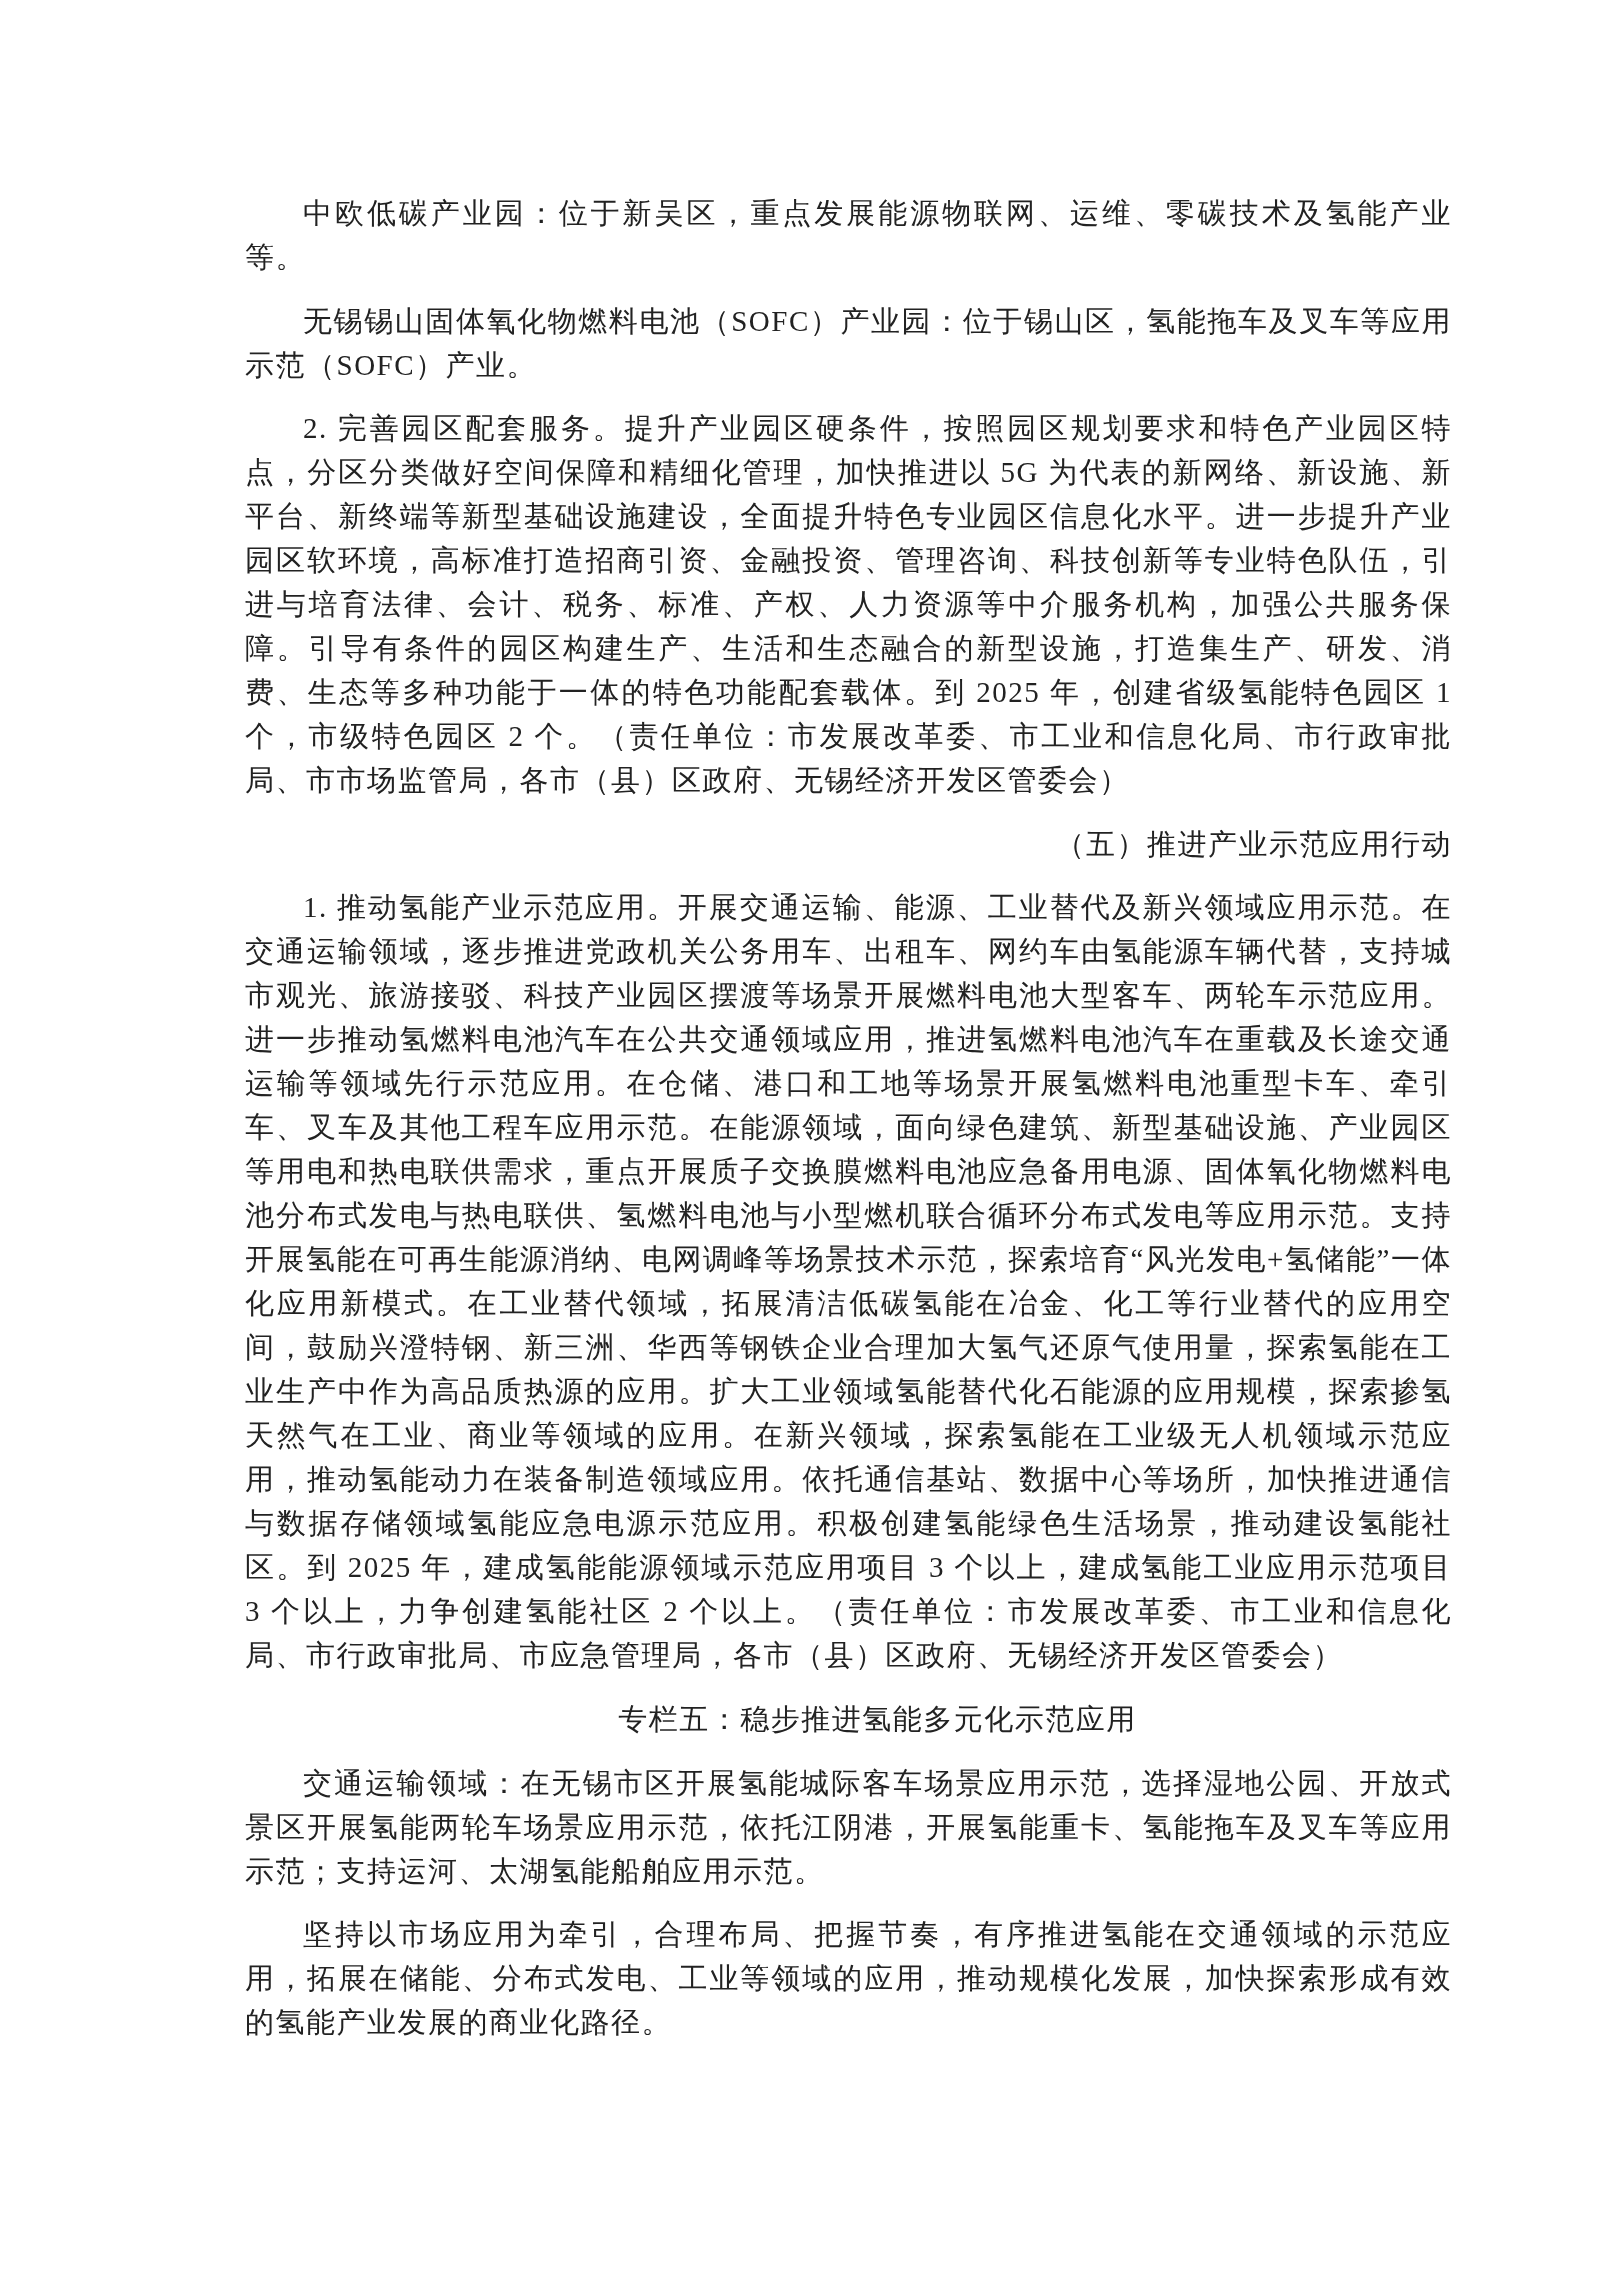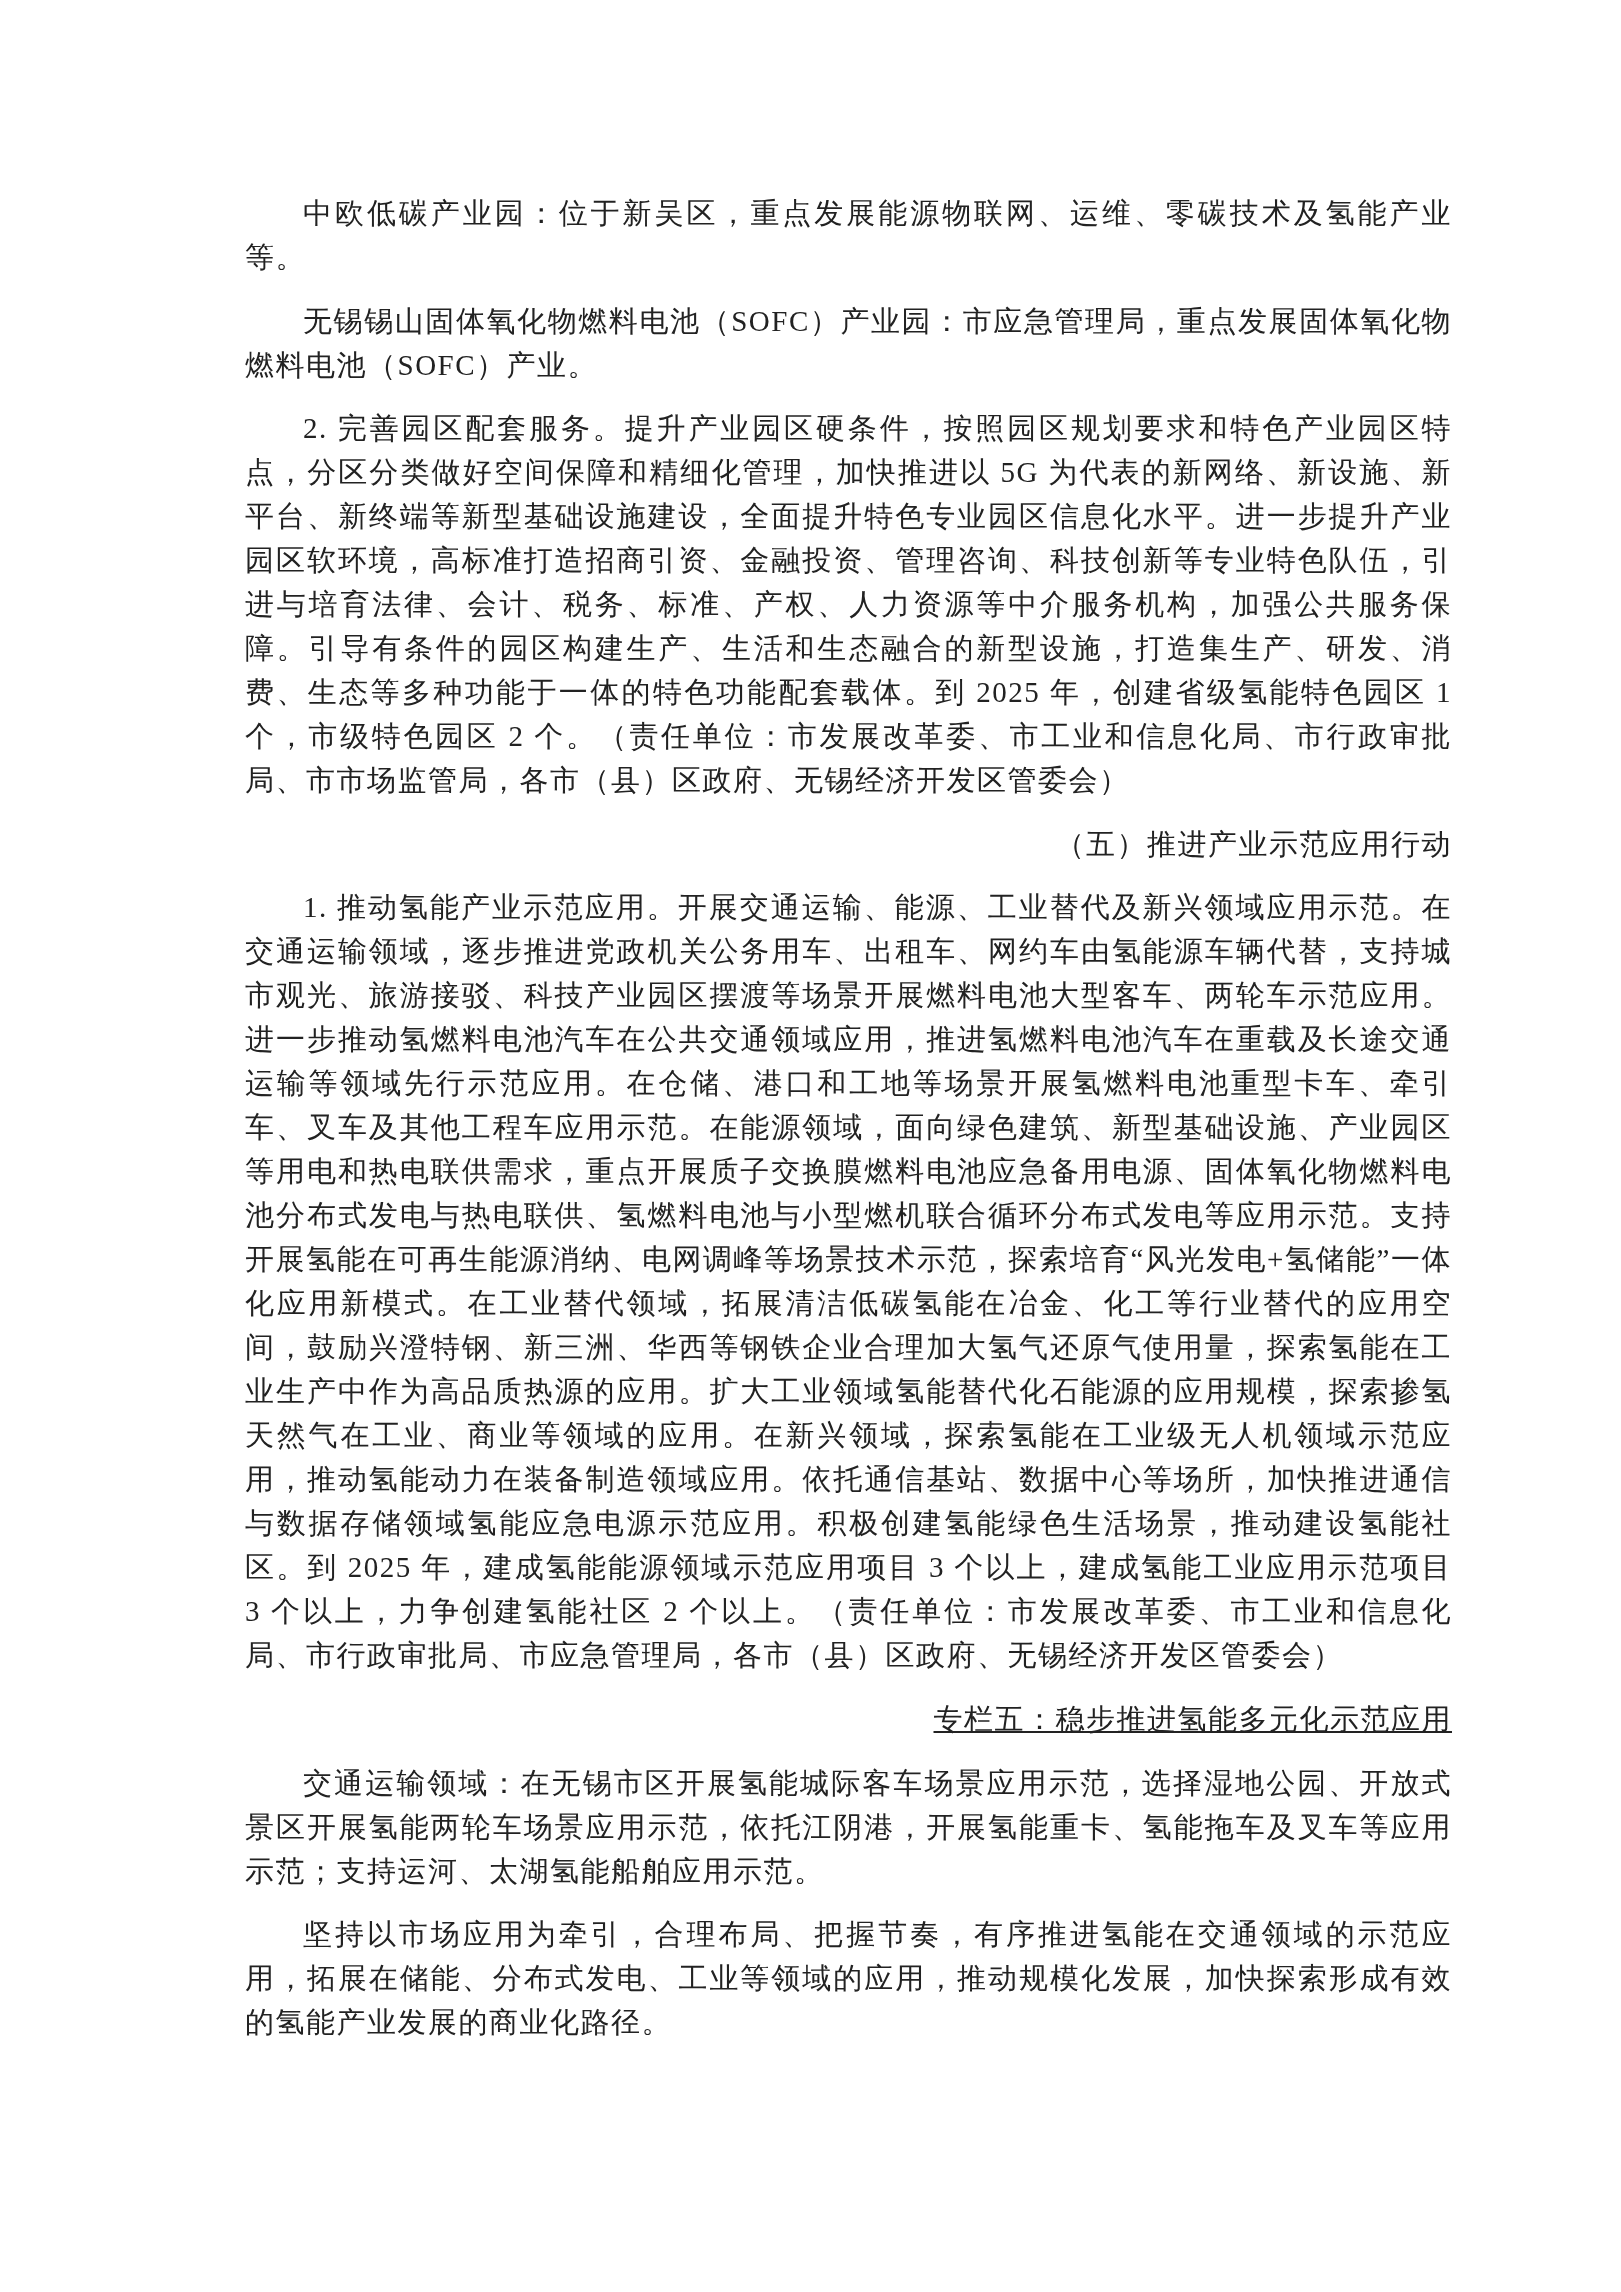--- a/index.html
+++ b/index.html
@@ -28,31 +28,30 @@
     letter-spacing: 1.5px;
     text-align: justify;
     text-indent: 2em;
     color: #222222;
     word-break: break-all;
   }
   .para--heading {
     text-align: right;
   }
   .para--callout-title {
-    text-align: right;
-    text-decoration: underline;
+    text-align: center;
   }
 </style>
 </head>
 <body>
 
 <div class="page">
   <p class="para">中欧低碳产业园：位于新吴区，重点发展能源物联网、运维、零碳技术及氢能产业等。</p>
 
-  <p class="para">无锡锡山固体氧化物燃料电池（SOFC）产业园：市应急管理局，重点发展固体氧化物燃料电池（SOFC）产业。</p>
+  <p class="para">无锡锡山固体氧化物燃料电池（SOFC）产业园：位于锡山区，氢能拖车及叉车等应用示范（SOFC）产业。</p>
 
   <p class="para">2. 完善园区配套服务。提升产业园区硬条件，按照园区规划要求和特色产业园区特点，分区分类做好空间保障和精细化管理，加快推进以 5G 为代表的新网络、新设施、新平台、新终端等新型基础设施建设，全面提升特色专业园区信息化水平。进一步提升产业园区软环境，高标准打造招商引资、金融投资、管理咨询、科技创新等专业特色队伍，引进与培育法律、会计、税务、标准、产权、人力资源等中介服务机构，加强公共服务保障。引导有条件的园区构建生产、生活和生态融合的新型设施，打造集生产、研发、消费、生态等多种功能于一体的特色功能配套载体。到 2025 年，创建省级氢能特色园区 1 个，市级特色园区 2 个。（责任单位：市发展改革委、市工业和信息化局、市行政审批局、市市场监管局，各市（县）区政府、无锡经济开发区管委会）</p>
 
   <p class="para para--heading">（五）推进产业示范应用行动</p>
 
   <p class="para">1. 推动氢能产业示范应用。开展交通运输、能源、工业替代及新兴领域应用示范。在交通运输领域，逐步推进党政机关公务用车、出租车、网约车由氢能源车辆代替，支持城市观光、旅游接驳、科技产业园区摆渡等场景开展燃料电池大型客车、两轮车示范应用。进一步推动氢燃料电池汽车在公共交通领域应用，推进氢燃料电池汽车在重载及长途交通运输等领域先行示范应用。在仓储、港口和工地等场景开展氢燃料电池重型卡车、牵引车、叉车及其他工程车应用示范。在能源领域，面向绿色建筑、新型基础设施、产业园区等用电和热电联供需求，重点开展质子交换膜燃料电池应急备用电源、固体氧化物燃料电池分布式发电与热电联供、氢燃料电池与小型燃机联合循环分布式发电等应用示范。支持开展氢能在可再生能源消纳、电网调峰等场景技术示范，探索培育“风光发电+氢储能”一体化应用新模式。在工业替代领域，拓展清洁低碳氢能在冶金、化工等行业替代的应用空间，鼓励兴澄特钢、新三洲、华西等钢铁企业合理加大氢气还原气使用量，探索氢能在工业生产中作为高品质热源的应用。扩大工业领域氢能替代化石能源的应用规模，探索掺氢天然气在工业、商业等领域的应用。在新兴领域，探索氢能在工业级无人机领域示范应用，推动氢能动力在装备制造领域应用。依托通信基站、数据中心等场所，加快推进通信与数据存储领域氢能应急电源示范应用。积极创建氢能绿色生活场景，推动建设氢能社区。到 2025 年，建成氢能能源领域示范应用项目 3 个以上，建成氢能工业应用示范项目 3 个以上，力争创建氢能社区 2 个以上。（责任单位：市发展改革委、市工业和信息化局、市行政审批局、市应急管理局，各市（县）区政府、无锡经济开发区管委会）</p>
 
   <p class="para para--callout-title">专栏五：稳步推进氢能多元化示范应用</p>
 
   <p class="para">交通运输领域：在无锡市区开展氢能城际客车场景应用示范，选择湿地公园、开放式景区开展氢能两轮车场景应用示范，依托江阴港，开展氢能重卡、氢能拖车及叉车等应用示范；支持运河、太湖氢能船舶应用示范。</p>

